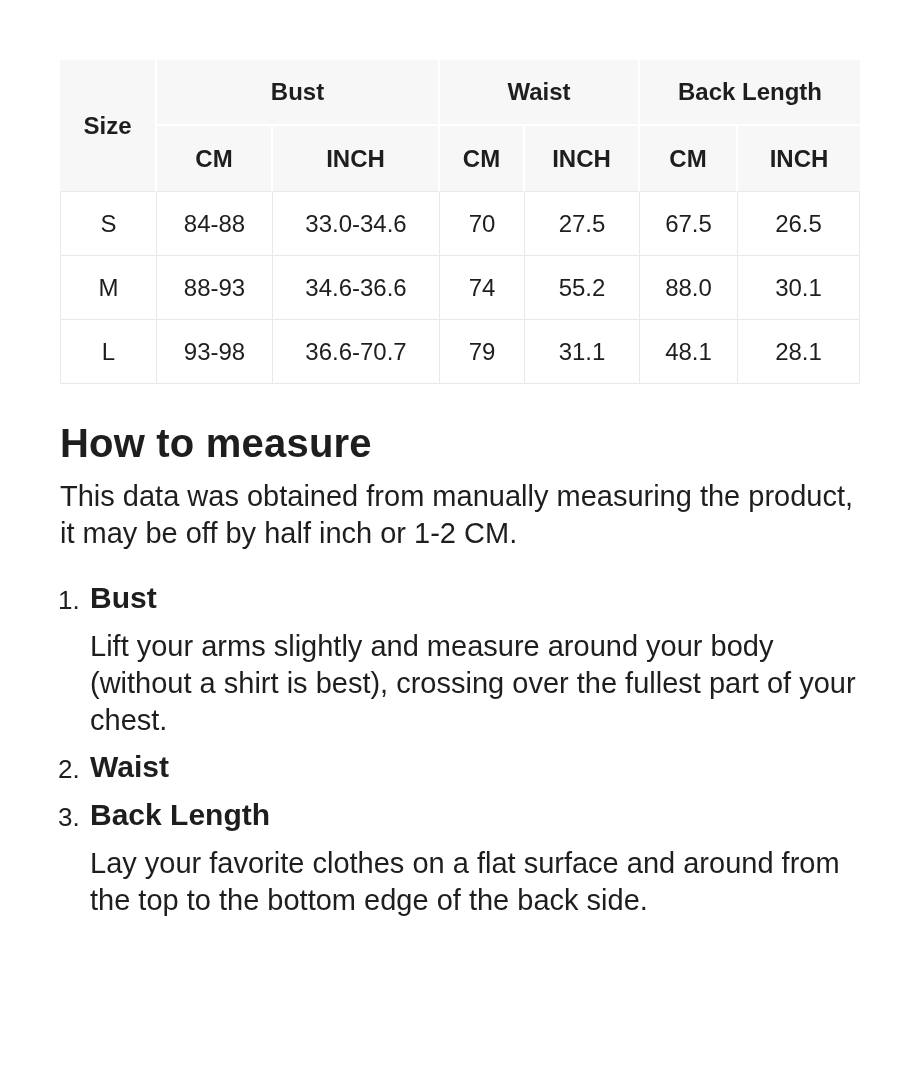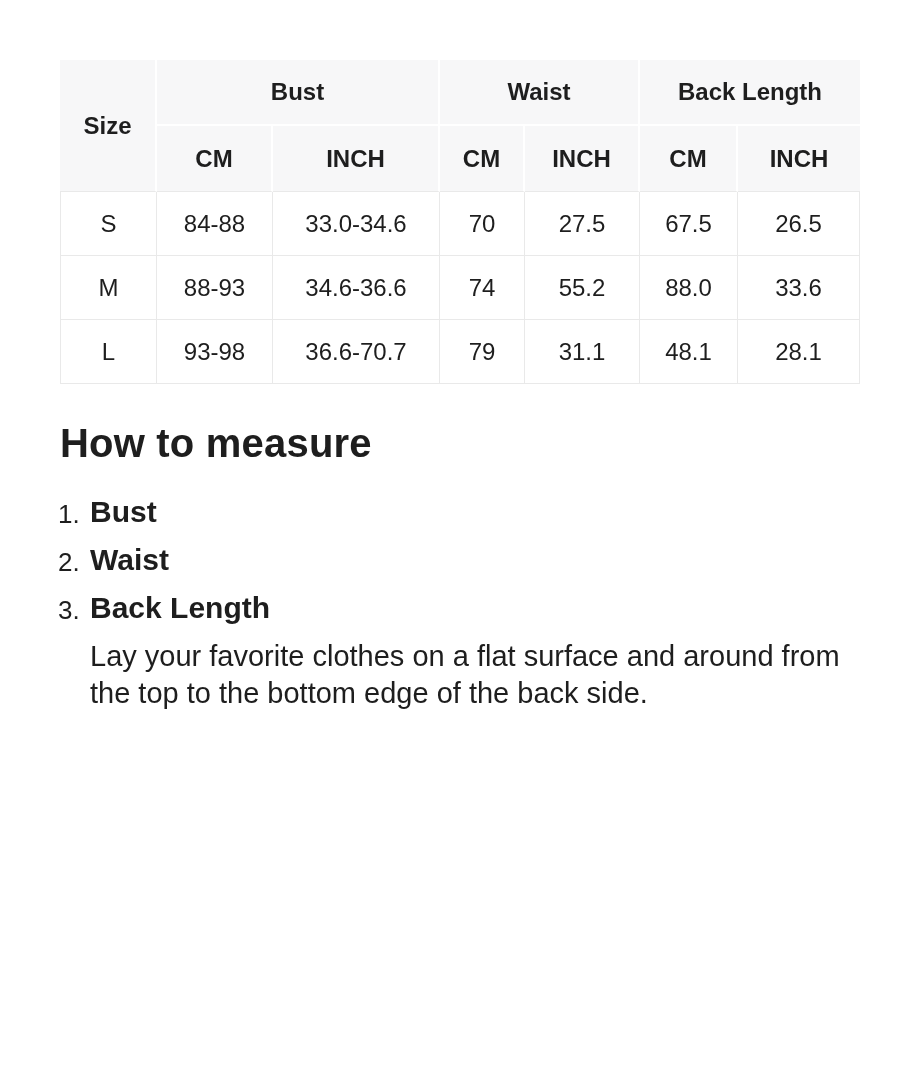--- a/index.html
+++ b/index.html
@@ -129,40 +129,42 @@
         <td>67.5</td>
         <td>26.5</td>
       </tr>
       <tr>
         <td>M</td>
         <td>88-93</td>
         <td>34.6-36.6</td>
         <td>74</td>
         <td>55.2</td>
         <td>88.0</td>
-        <td>33.6</td>
+        <td>30.1</td>
       </tr>
       <tr>
         <td>L</td>
         <td>93-98</td>
         <td>36.6-70.7</td>
         <td>79</td>
         <td>31.1</td>
         <td>48.1</td>
         <td>28.1</td>
       </tr>
     </tbody>
   </table>
 
   <h2 class="htm-title">How to measure</h2>
+  <p class="htm-intro">This data was obtained from manually measuring the product, it may be off by half inch or 1-2 CM.</p>
 
   <ol class="htm-steps">
     <li>
       <span class="step-num">1.</span>
       <span class="step-title">Bust</span>
+      <p class="step-desc">Lift your arms slightly and measure around your body (without a shirt is best), crossing over the fullest part of your chest.</p>
     </li>
     <li>
       <span class="step-num">2.</span>
       <span class="step-title">Waist</span>
     </li>
     <li>
       <span class="step-num">3.</span>
       <span class="step-title">Back Length</span>
       <p class="step-desc">Lay your favorite clothes on a flat surface and around from the top to the bottom edge of the back side.</p>
     </li>

